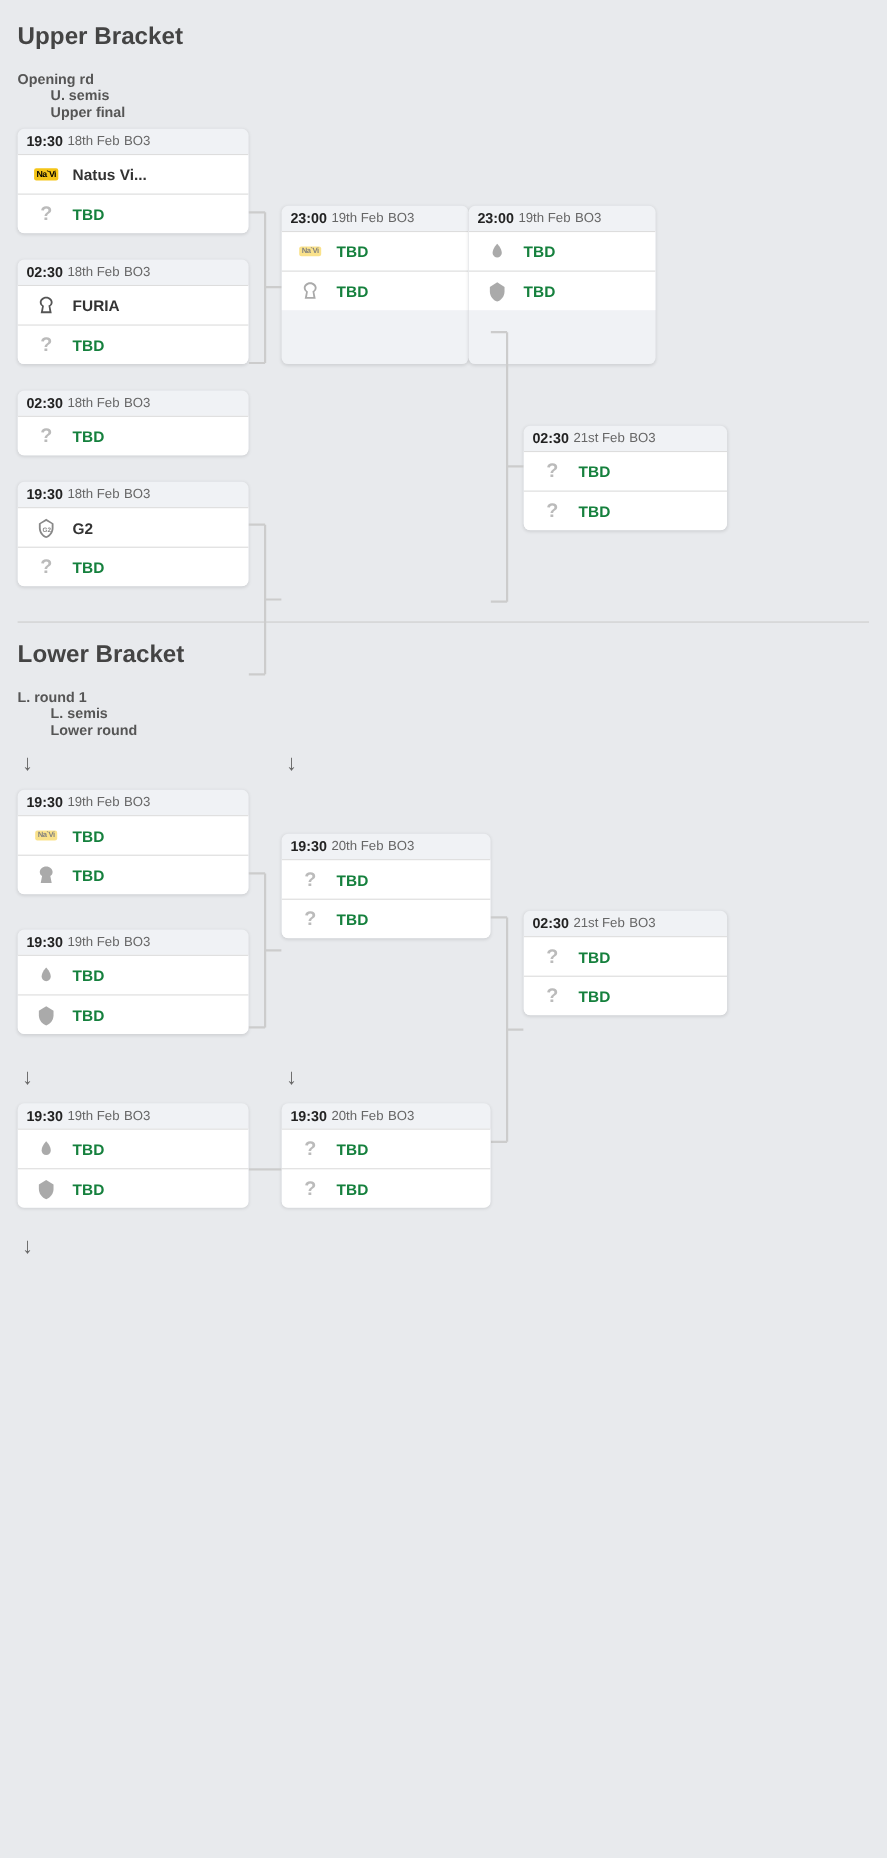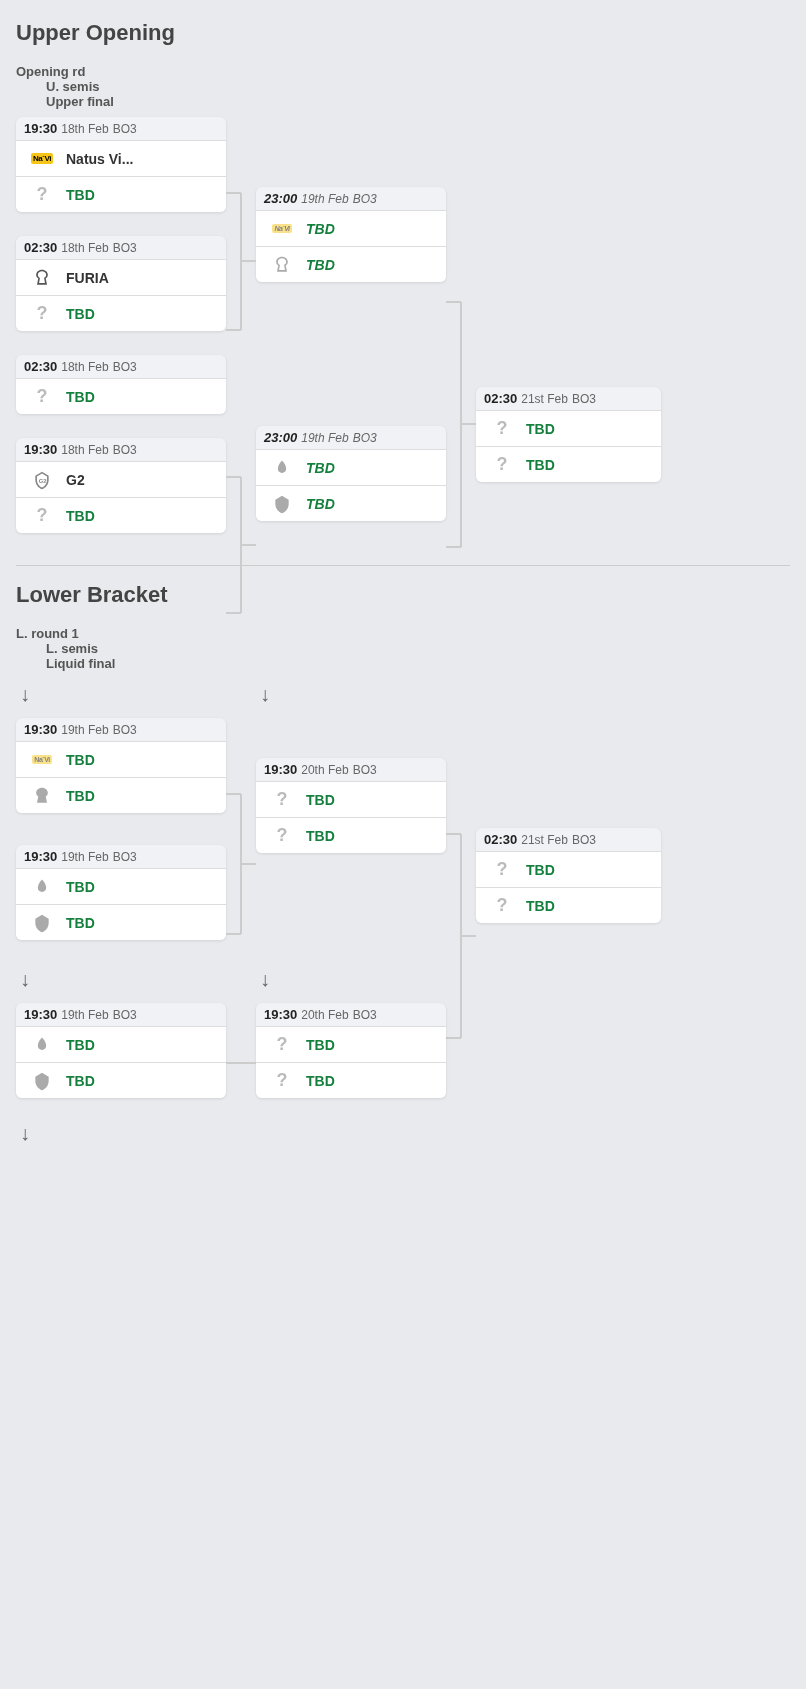--- a/index.html
+++ b/index.html
@@ -34,21 +34,21 @@
       background: #f0f2f5;
       border-radius: 6px;
       overflow: hidden;
       min-width: 170px;
       box-shadow: 0 1px 3px rgba(0,0,0,0.1);
     }
 
     .match-header {
       padding: 4px 8px;
       display: flex;
-      align-items: flex-end;
+      align-items: flex-start;
       gap: 4px;
     }
 
     .match-time {
       font-weight: bold;
       font-size: 13px;
       color: #222;
     }
 
     .match-date {
@@ -105,23 +105,22 @@
     .col-opening {
       width: 210px;
       display: flex;
       flex-direction: column;
       gap: 0;
     }
 
     .col-usemis {
       width: 190px;
       display: flex;
-      flex-direction: column;
+      flex-direction: row;
       margin-left: 30px;
-      font-style: italic;
     }
 
     .col-ufinal {
       width: 185px;
       display: flex;
       flex-direction: column;
       margin-left: 30px;
     }
 
     
@@ -204,21 +203,21 @@
 
     .header-lround1 { width: 210px; }
     .header-lsemis { width: 190px; margin-left: 30px; }
     .header-lfinal { width: 185px; margin-left: 30px; }
 
   </style>
 </head>
 <body>
 
 <div class="bracket-section">
-  <div class="section-title">Upper Opening</div>
+  <div class="section-title">Upper Bracket</div>
 
   <div class="columns-header-upper">
     <div class="header-opening col-header">Opening rd</div>
     <div class="header-usemis col-header">U. semis</div>
     <div class="header-ufinal col-header">Upper final</div>
   </div>
 
   <div style="position:relative; display:flex; align-items:flex-start;">
 
     <div class="col-opening">
@@ -412,21 +411,21 @@
 </div>
 
 <div class="divider" style="margin: 32px 0 16px 0;"></div>
 
 <div class="lower-bracket-section">
   <div class="section-title">Lower Bracket</div>
 
   <div class="columns-header-upper">
     <div class="header-lround1 col-header">L. round 1</div>
     <div class="header-lsemis col-header">L. semis</div>
-    <div class="header-lfinal col-header">Liquid final</div>
+    <div class="header-lfinal col-header">Lower round</div>
   </div>
 
   <div style="display:flex; margin-bottom:8px;">
     <div style="width:210px; padding-left:4px;">
       <span class="arrow-down">↓</span>
     </div>
     <div style="width:190px; margin-left:30px; padding-left:4px;">
       <span class="arrow-down">↓</span>
     </div>
   </div>

